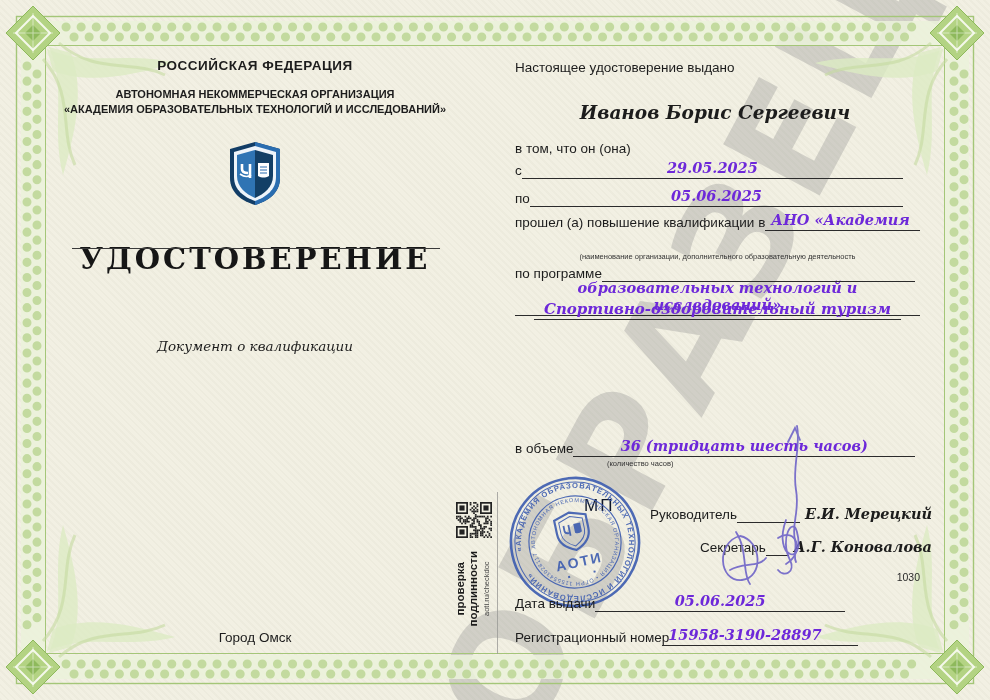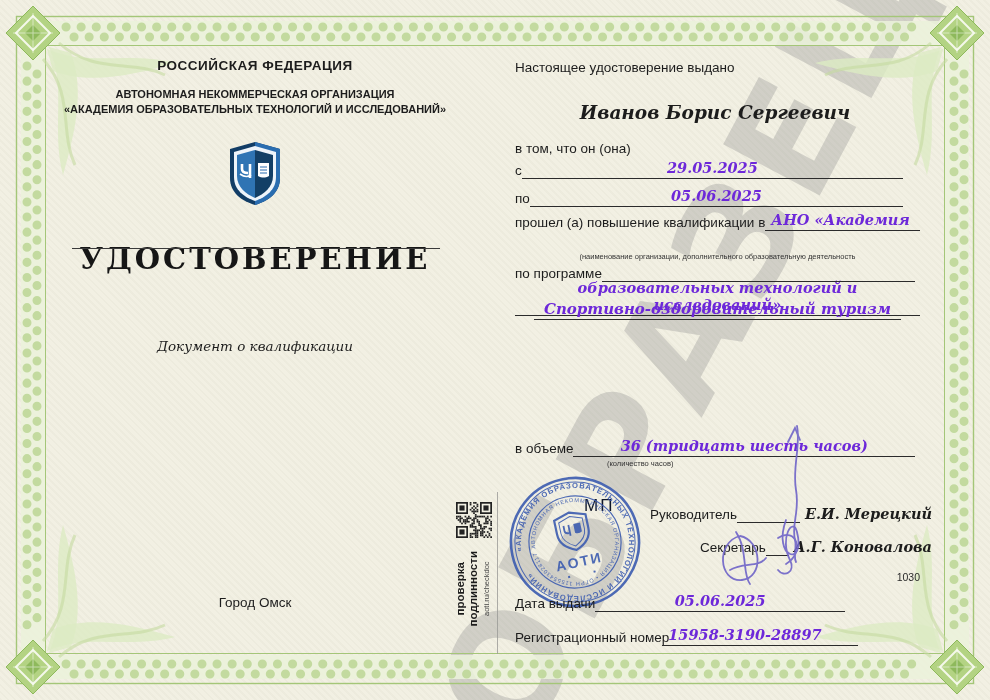--- a/index.html
+++ b/index.html
@@ -113,21 +113,21 @@
       <path d="M28,9 L10,14 V35 C10,46 19,53 28,57 Z" fill="#2f74b4"></path>
       <path d="M15,23 v5 c0,3 3,4 6,4 M23,23 v14" stroke="#ffffff" stroke-width="2.6" fill="none"></path>
       <path d="M13,33 c4,3 8,3 11,1" stroke="#ffffff" stroke-width="1.6" fill="none"></path>
       <path d="M31,22 h11 v13 c-4,2 -7,2 -11,0 z" fill="#ffffff"></path>
       <path d="M33,26 h7 M33,29 h7 M33,32 h7" stroke="#2a6db0" stroke-width="1" fill="none"></path>
     </svg>
 
     <div id="doc-title" class="abs ctr" style="left:60px;top:210px;width:390px;">УДОСТОВЕРЕНИЕ</div>
     <div class="abs titlerule" style="left:72px;top:248px;width:368px;"></div>
     <div class="abs ctr serif" style="left:60px;top:338px;width:390px;font-style:italic;font-size:13.5px;">Документ о квалификации</div>
-    <div class="abs ctr sans13" style="left:60px;top:595px;width:390px;">Город Омск</div>
+    <div class="abs ctr sans13" style="left:60px;top:630px;width:390px;">Город Омск</div>
 
     <svg id="qr" class="abs" style="left:456px;top:502px;" width="36" height="36" viewBox="0 0 36 36">
         <rect x="0" y="0" width="12" height="12" fill="#222"></rect>
         <rect x="1.7142857142857142" y="1.7142857142857142" width="8.571428571428571" height="8.571428571428571" fill="#f2f0e3"></rect>
         <rect x="3.4285714285714284" y="3.4285714285714284" width="5.142857142857142" height="5.142857142857142" fill="#222"></rect>
         <rect x="24" y="0" width="12" height="12" fill="#222"></rect>
         <rect x="25.71428571428571" y="1.7142857142857142" width="8.571428571428571" height="8.571428571428571" fill="#f2f0e3"></rect>
         <rect x="27.428571428571427" y="3.4285714285714284" width="5.142857142857142" height="5.142857142857142" fill="#222"></rect>
         <rect x="0" y="24" width="12" height="12" fill="#222"></rect>
         <rect x="1.7142857142857142" y="25.71428571428571" width="8.571428571428571" height="8.571428571428571" fill="#f2f0e3"></rect>

